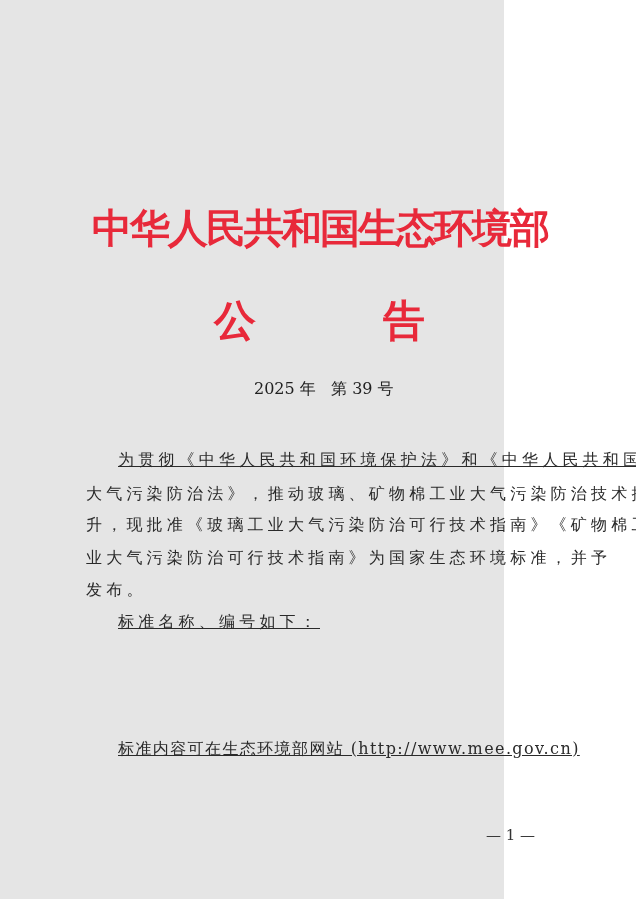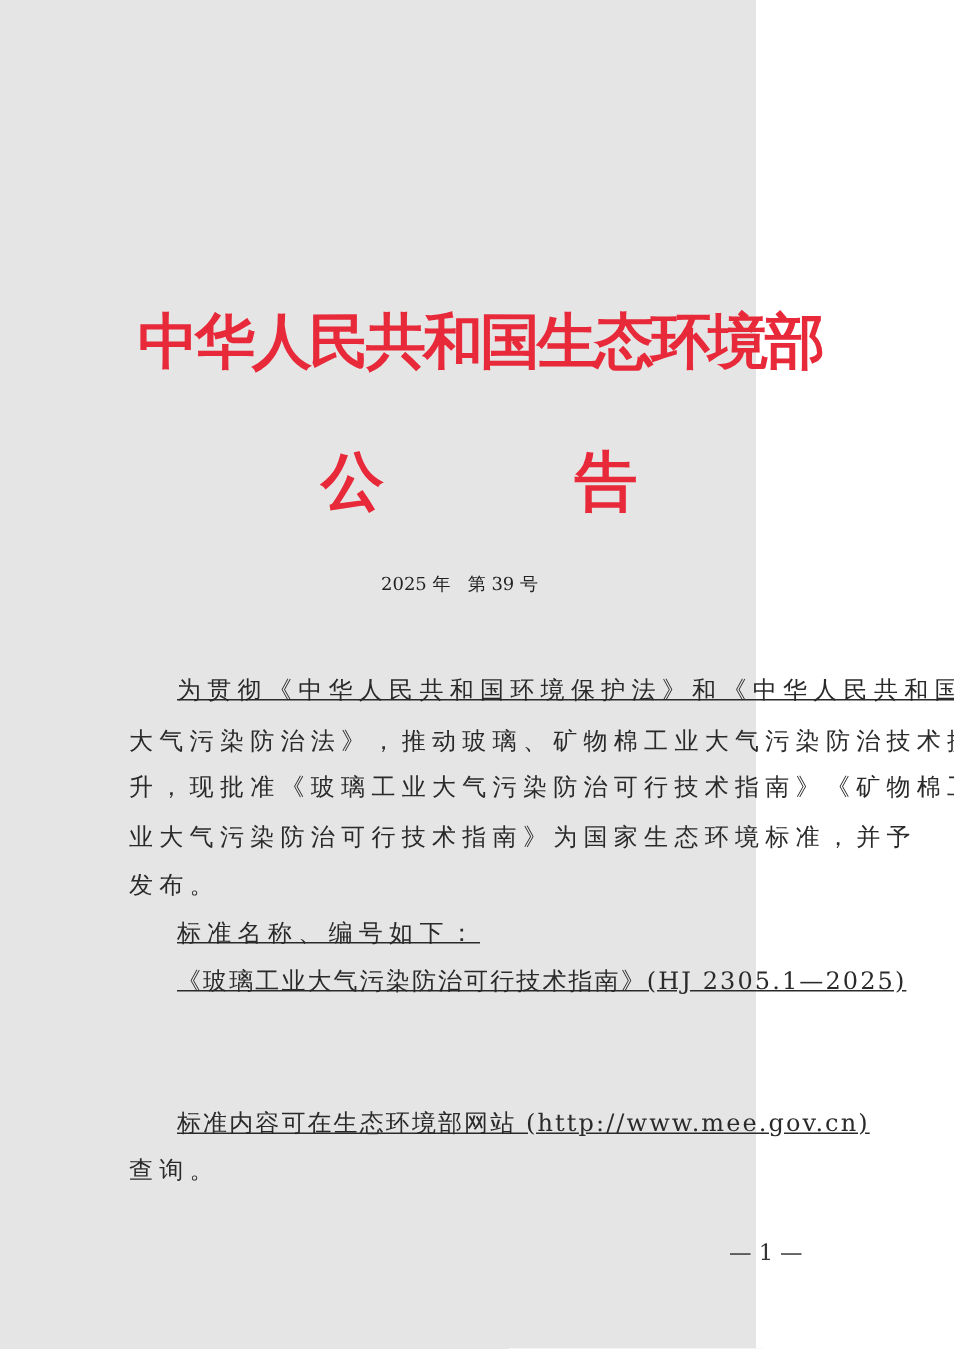--- a/index.html
+++ b/index.html
@@ -6,21 +6,21 @@
   body { width: 636px; height: 899px; position: relative; overflow: hidden;
          font-family: "DejaVu Serif", "Liberation Serif", serif; color: #2a2a2a; }
   .page { position: absolute; left: 0; top: 0; width: 504px; height: 899px; background: #e5e5e5; }
   .org-title { position: absolute; left: 90px; top: 203px; width: 460px; text-align: center;
                color: #e8293a; font-size: 40px; font-weight: bold; letter-spacing: -2px;
                font-family: "DejaVu Serif", serif; line-height: 50px; white-space: nowrap; }
   .notice-title { position: absolute; top: 296px; color: #e8293a; font-size: 42px; font-weight: bold;
                   font-family: "DejaVu Serif", serif; line-height: 50px; }
   .notice-1 { left: 214px; }
   .notice-2 { left: 383px; }
-  .doc-no { position: absolute; left: 254px; top: 379px; font-size: 12px; line-height: 20px; color: #222; white-space: pre; }
+  .doc-no { position: absolute; left: 254px; top: 379px; font-size: 16px; line-height: 20px; color: #222; white-space: pre; }
   .line { position: absolute; left: 86px; width: 468px; font-size: 16px; line-height: 22px;
           letter-spacing: 4.2px; white-space: nowrap; color: #2a2a2a; }
   .indent { left: 118px; text-decoration: underline; }
   .tight { letter-spacing: 1.4px; }
   .page-num { position: absolute; left: 486px; top: 826px; font-size: 15px; color: #333; white-space: pre; }
 </style>
 </head>
 <body>
 
 <div class="page">
@@ -29,18 +29,16 @@
   <div class="notice-title notice-2">告</div>
   <div class="doc-no">2025 年   第 39 号</div>
 
   <div class="line indent" style="top:449px">为贯彻《中华人民共和国环境保护法》和《中华人民共和国</div>
   <div class="line" style="top:483px">大气污染防治法》，推动玻璃、矿物棉工业大气污染防治技术提</div>
   <div class="line" style="top:514px">升，现批准《玻璃工业大气污染防治可行技术指南》《矿物棉工</div>
   <div class="line" style="top:579px">发布。</div>
   <div class="line" style="top:547px">业大气污染防治可行技术指南》为国家生态环境标准，并予</div>
 
   <div class="line indent" style="top:611px">标准名称、编号如下：</div>
-  <div class="line indent tight" style="top:643px">《玻璃工业大气污染防治可行技术指南》(HJ 2305.1—2025)</div>
   <div class="line indent tight" style="top:738px">标准内容可在生态环境部网站 (http://www.mee.gov.cn)</div>
-  <div class="line" style="top:769px">查询。</div>
 
   <div class="page-num">— 1 —</div>
 </div>
 
 </body></html>

